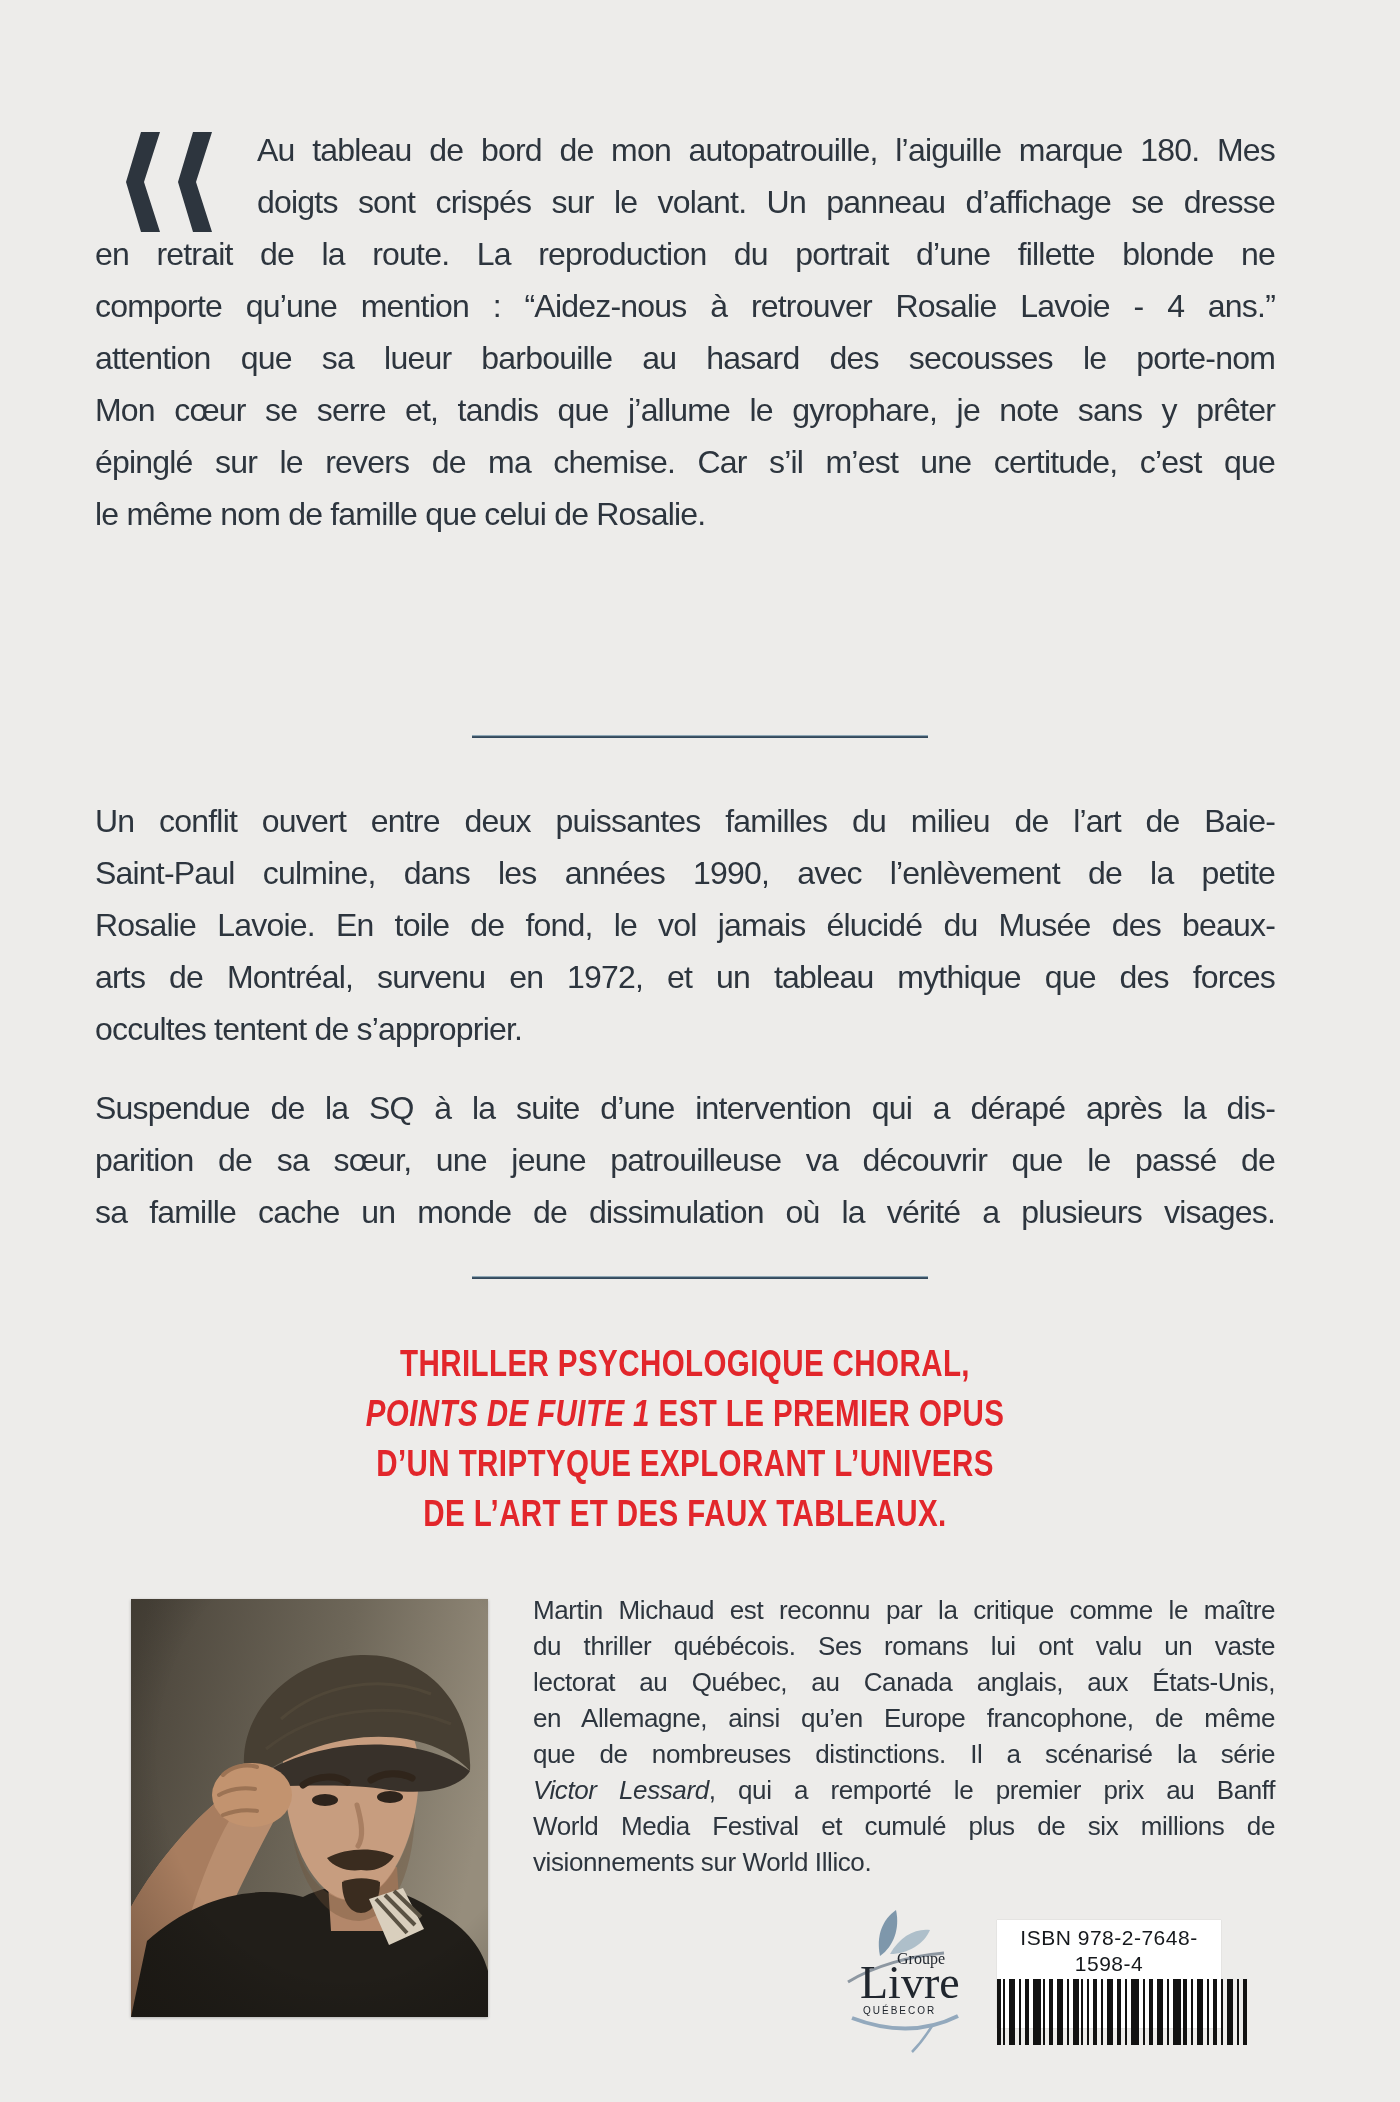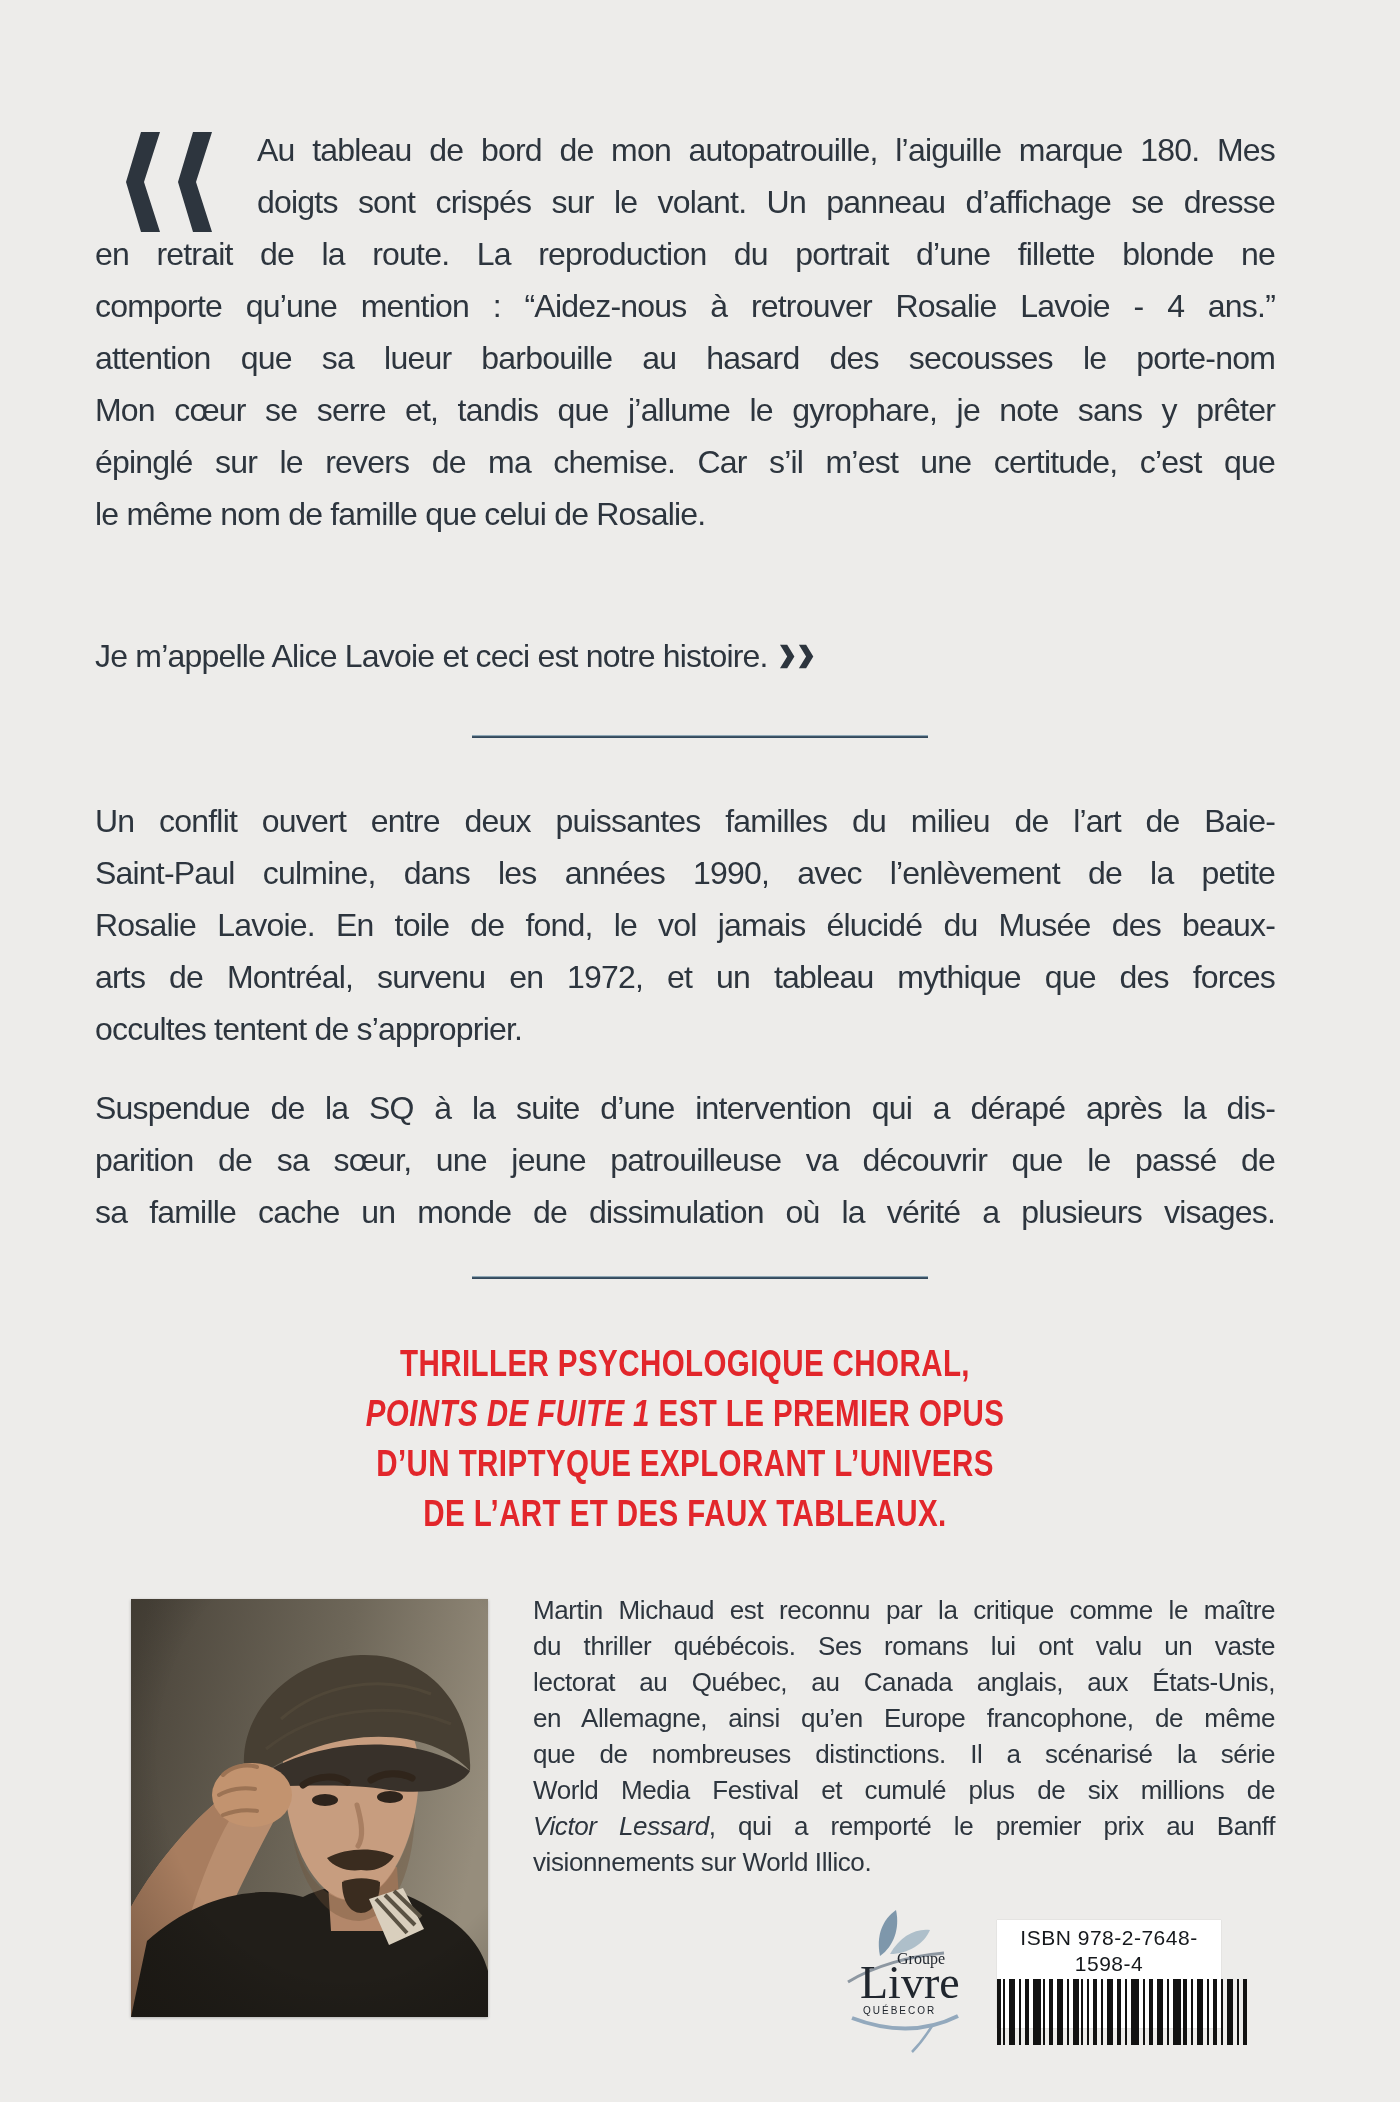--- a/index.html
+++ b/index.html
@@ -78,26 +78,20 @@
     <div class="q-line just indent">Au tableau de bord de mon autopatrouille, l’aiguille marque 180. Mes</div>
     <div class="q-line just indent">doigts sont crispés sur le volant. Un panneau d’affichage se dresse</div>
     <div class="q-line just">en retrait de la route. La reproduction du portrait d’une fillette blonde ne</div>
     <div class="q-line just">comporte qu’une mention : “Aidez-nous à retrouver Rosalie Lavoie - 4 ans.”</div>
     <div class="q-line just">attention que sa lueur barbouille au hasard des secousses le porte-nom</div>
     <div class="q-line just">Mon cœur se serre et, tandis que j’allume le gyrophare, je note sans y prêter</div>
     <div class="q-line just">épinglé sur le revers de ma chemise. Car s’il m’est une certitude, c’est que</div>
     <div class="q-line">le même nom de famille que celui de Rosalie.</div>
   </div>
 
-  <div class="q-close">
-    <span>Je m’appelle Alice Lavoie et ceci est notre histoire.</span><svg class="close-quote" viewBox="0 0 40 26" aria-hidden="true">
-      <polygon points="0,0 8,0 16,13 8,26 0,26 8,13" fill="#2d353e"></polygon>
-      <polygon points="21,0 29,0 37,13 29,26 21,26 29,13" fill="#2d353e"></polygon>
-    </svg>
-  </div>
 
   <div class="divider d1"></div>
 
   <div class="para p2">
     <div class="q-line just">Un conflit ouvert entre deux puissantes familles du milieu de l’art de Baie-</div>
     <div class="q-line just">Saint-Paul culmine, dans les années 1990, avec l’enlèvement de la petite</div>
     <div class="q-line just">Rosalie Lavoie. En toile de fond, le vol jamais élucidé du Musée des beaux-</div>
     <div class="q-line just">arts de Montréal, survenu en 1972, et un tableau mythique que des forces</div>
     <div class="q-line">occultes tentent de s’approprier.</div>
   </div>
@@ -166,22 +160,22 @@
     <path d="M245,300 L276,334 M254,296 L284,326 M263,292 L290,318" stroke="#5a5243" stroke-width="4" fill="none"></path>
     <rect width="357" height="418" fill="url(#pvig)"></rect>
   </svg>
 
   <div class="bio">
     <div class="b-line just">Martin Michaud est reconnu par la critique comme le maître</div>
     <div class="b-line just">du thriller québécois. Ses romans lui ont valu un vaste</div>
     <div class="b-line just">lectorat au Québec, au Canada anglais, aux États-Unis,</div>
     <div class="b-line just">en Allemagne, ainsi qu’en Europe francophone, de même</div>
     <div class="b-line just">que de nombreuses distinctions. Il a scénarisé la série</div>
+    <div class="b-line just"><em>Victor Lessard</em><span>, qui a remporté le premier prix au Banff</span></div>
     <div class="b-line just">World Media Festival et cumulé plus de six millions de</div>
-    <div class="b-line just"><em>Victor Lessard</em><span>, qui a remporté le premier prix au Banff</span></div>
     <div class="b-line">visionnements sur World Illico.</div>
   </div>
 
   <div class="logo">
     <svg viewBox="0 0 160 155" aria-hidden="true">
 
       <path d="M8,82 C34,66 70,56 104,53" stroke="#8d97a1" stroke-width="3" fill="none"></path>
 
       <path d="M40,56 C36,36 42,20 56,10 C60,28 54,46 40,56 Z" fill="#7e97ab"></path>
 

